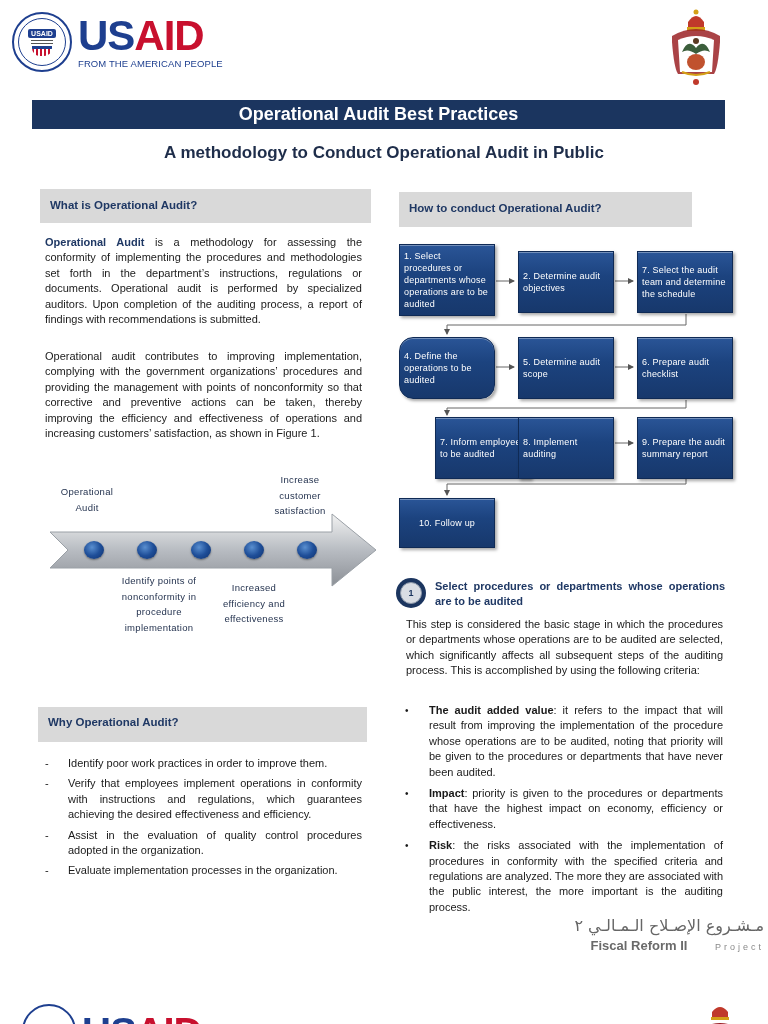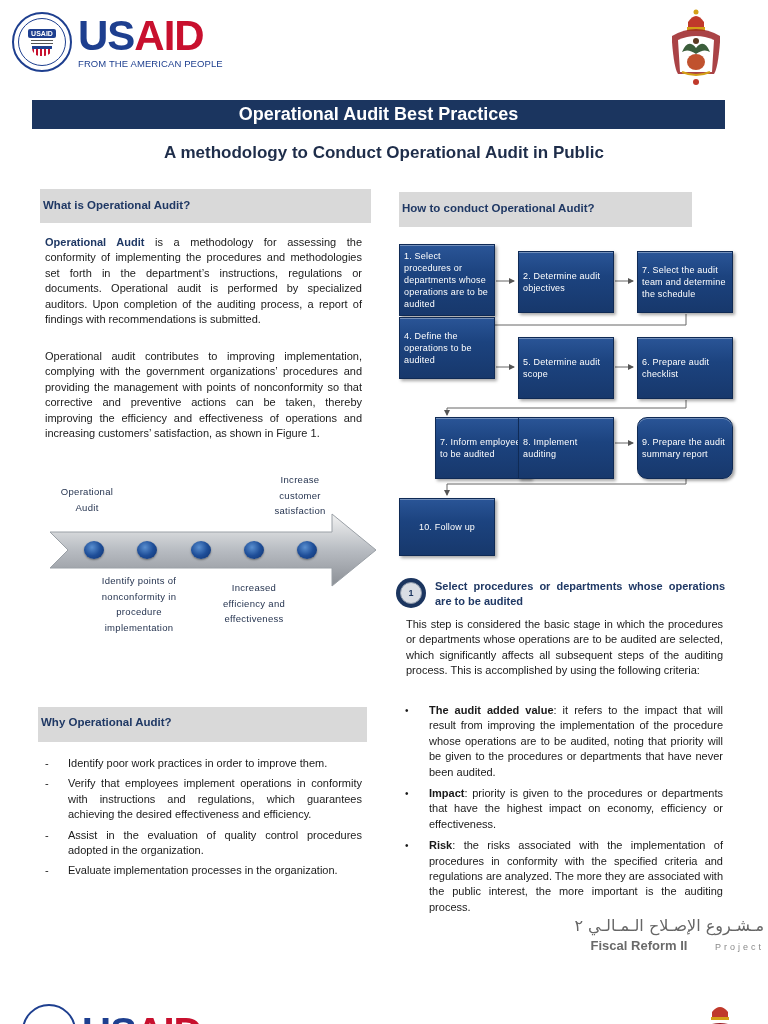--- a/index.html
+++ b/index.html
@@ -20,21 +20,21 @@
   .usaid-word .aid { color: #c8102e; }
   .usaid-tag { font-size: 9.5px; color: #1e3f8f; letter-spacing: 0.1px; margin-top: 2px; }
 
   .jordan-emblem { position: absolute; left: 668px; top: 8px; width: 56px; height: 84px; }
 
   
   .banner { position: absolute; left: 32px; top: 100px; width: 693px; height: 29px; background: #1b355f;
     color: #fff; font-size: 18px; font-weight: bold; text-align: center; line-height: 29px; }
   .subtitle { position: absolute; left: 0; top: 143px; width: 768px; text-align: center; font-size: 17px; font-weight: bold; color: #1e2d4a; }
 
-  .section-head { position: absolute; background: #d9d9d9; color: #1f3864; font-size: 11.5px; font-weight: bold; padding-left: 3px; }
+  .section-head { position: absolute; background: #d9d9d9; color: #1f3864; font-size: 11.5px; font-weight: bold; padding-left: 10px; }
   .para { position: absolute; font-size: 11px; line-height: 15.4px; text-align: justify; color: #1a1a1a; }
   .para .hl { color: #1f3864; font-weight: bold; }
 
   
   .fig { position: absolute; left: 40px; top: 462px; width: 340px; height: 240px; }
   .fig-label { position: absolute; font-size: 9.5px; color: #1e2d4a; text-align: center; line-height: 15.5px; letter-spacing: 0.3px; }
   .fig-caption { position: absolute; left: 0; top: 208px; width: 340px; text-align: center; font-size: 9.5px; font-weight: bold; line-height: 15px; }
   .dot { position: absolute; width: 20px; height: 18px; border-radius: 50%;
     background: radial-gradient(circle at 40% 35%, #5a8fd0 0%, #1f4f99 50%, #0e2f6b 100%); box-shadow: 0 1px 2px rgba(0,0,0,0.4); }
 
@@ -124,21 +124,21 @@
     <path d="M10 70 L292 70 L292 52 L336 88 L292 124 L292 106 L10 106 L28 88 Z" fill="url(#arrowGrad)" stroke="#9aa0a6" stroke-width="1"></path>
   </svg>
   <div class="dot" style="left:44px; top:79px;"></div>
   <div class="dot" style="left:97px; top:79px;"></div>
   <div class="dot" style="left:151px; top:79px;"></div>
   <div class="dot" style="left:204px; top:79px;"></div>
   <div class="dot" style="left:257px; top:79px;"></div>
 
   <div class="fig-label" style="left:12px; top:22px; width:70px;">Operational Audit</div>
   <div class="fig-label" style="left:228px; top:10px; width:64px;">Increase customer satisfaction</div>
-  <div class="fig-label" style="left:60px; top:111px; width:78px;">Identify points of nonconformity in procedure implementation</div>
+  <div class="fig-label" style="left:80px; top:111px; width:78px;">Identify points of nonconformity in procedure implementation</div>
   <div class="fig-label" style="left:178px; top:118px; width:72px;">Increased efficiency and effectiveness</div>
 
 </div>
 
 <div class="section-head" style="left:38px; top:707px; width:329px; height:35px; line-height:30px;">Why Operational Audit?</div>
 <div class="bullet-list" style="left:45px; top:756px; width:317px;">
   <div class="item">
       <span class="mark">-</span>
       <span class="txt">Identify poor work practices in order to improve them.</span>
     </div>
@@ -173,27 +173,27 @@
     <polyline points="686,400 686,408 447,408 447,415" marker-end="url(#ah)"></polyline>
     <line x1="496" y1="443" x2="514" y2="443" marker-end="url(#ah)"></line>
     <line x1="615" y1="443" x2="633" y2="443" marker-end="url(#ah)"></line>
     <polyline points="686,476 686,484 447,484 447,495" marker-end="url(#ah)"></polyline>
   </g>
 </svg>
 
 <div class="step" style="left:399px; top:244px; height:72px;">1. Select procedures or departments whose operations are to be audited</div>
 <div class="step" style="left:518px; top:251px;">2. Determine audit objectives</div>
 <div class="step" style="left:637px; top:251px;">7. Select the audit team and determine the schedule</div>
-<div class="step" style="left:399px; top:317px;">4. Define the operations to be audited</div>
+<div class="step" style="left:399px; top:337px;border-radius:14px;">4. Define the operations to be audited</div>
 <div class="step" style="left:518px; top:337px;">5. Determine audit scope</div>
 <div class="step" style="left:637px; top:337px;">6. Prepare audit checklist</div>
 <div class="step" style="left:399px; top:417px;margin-left:36px;">7. Inform employees to be audited</div>
 <div class="step" style="left:518px; top:417px;">8. Implement auditing</div>
-<div class="step" style="left:637px; top:417px;border-radius:10px;">9. Prepare the audit summary report</div>
-<div class="step" style="left:399px; top:498px; height:58px;">10. Follow up</div>
+<div class="step" style="left:637px; top:417px;">9. Prepare the audit summary report</div>
+<div class="step" style="left:399px; top:498px; height:50px;">10. Follow up</div>
 
 <div class="step-badge">
   <div class="inner">1</div>
 </div>
 <div class="step-title">Select procedures or departments whose operations are to be audited</div>
 <div class="para" style="left:406px; top:617px; width:317px;">This step is considered the basic stage in which the procedures or departments whose operations are to be audited are selected, which significantly affects all subsequent steps of the auditing process. This is accomplished by using the following criteria:</div>
 
 <div class="criteria">
   <div class="item">
     <span class="mark">•</span>

